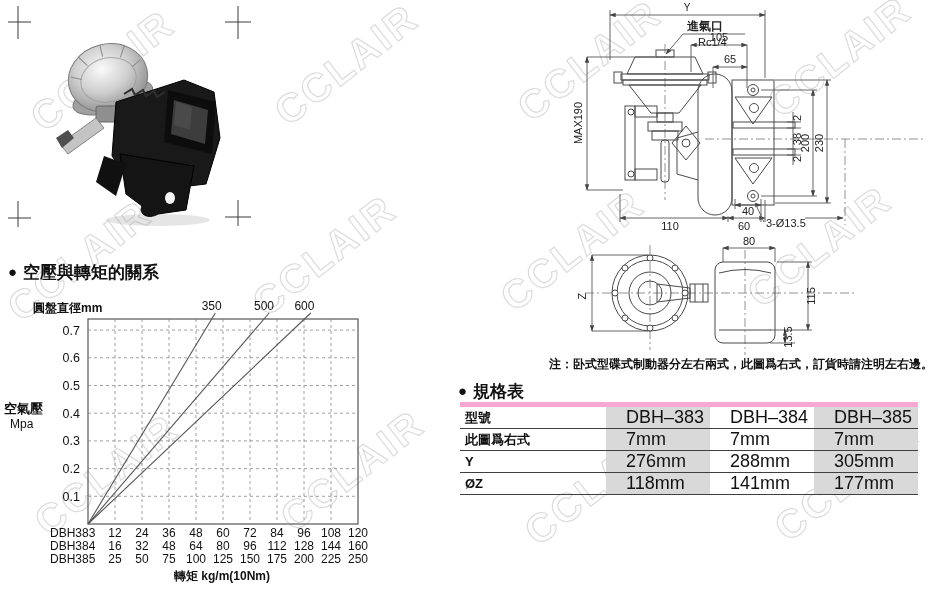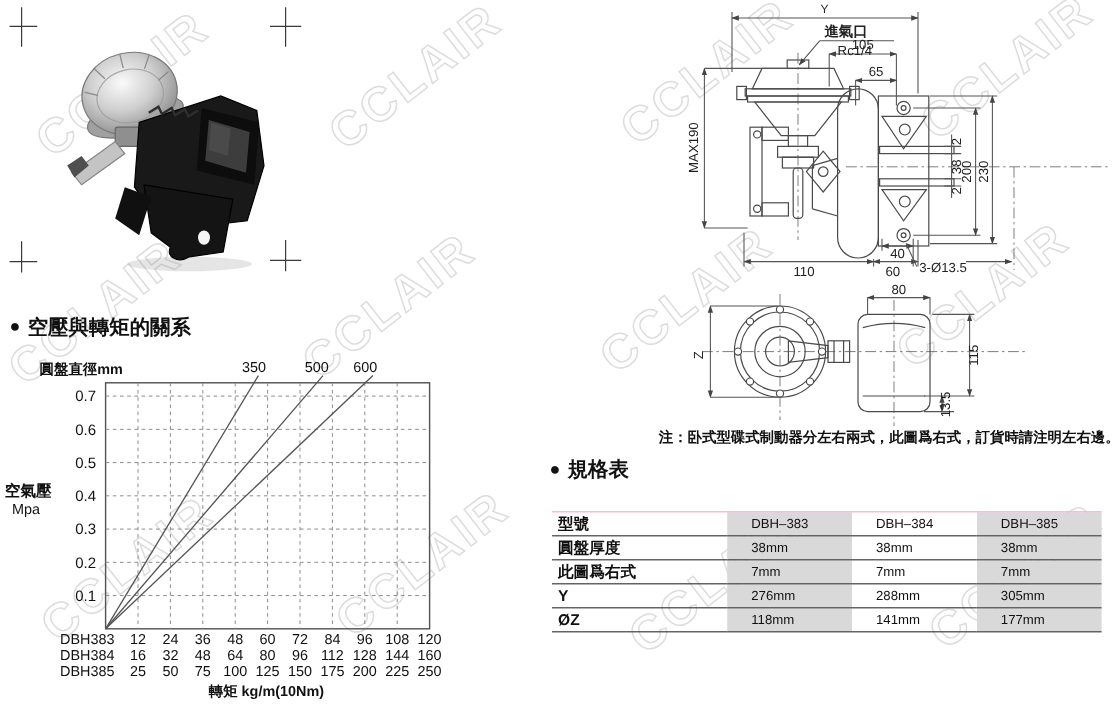--- a/index.html
+++ b/index.html
@@ -10,22 +10,22 @@
       transform:rotate(-38deg);color:rgba(0,0,0,0);-webkit-text-stroke:1.2px #dcdcdc;
       z-index:0;white-space:nowrap;user-select:none;}
   .layer{position:absolute;z-index:1;}
   
   .sec-title{position:absolute;z-index:2;font-size:17px;font-weight:bold;white-space:nowrap;}
   .sec-title .blt{font-size:15px;margin-right:6px;vertical-align:1px;}
   
   .note{position:absolute;z-index:2;font-size:12px;font-weight:bold;white-space:nowrap;letter-spacing:0px;}
   
   table.spec{position:absolute;left:460px;top:402px;width:458px;border-collapse:collapse;
-             table-layout:fixed;z-index:2;border-top:1px solid #f9a8d4;margin-top:24px;}
-  table.spec td{height:19px;font-size:11px;border-bottom:1px solid #3f3f3f;
+             table-layout:fixed;z-index:2;border-top:5px solid #f9a8d4;}
+  table.spec td{height:19px;font-size:18px;border-bottom:1px solid #3f3f3f;
                 padding:0 0 0 20px;white-space:nowrap;overflow:hidden;}
   table.spec td:first-child{padding-left:5px;}
   table.spec td:nth-child(2),table.spec td:nth-child(4){background:#d9d9d9;}
   table.spec td.rl{font-weight:bold;font-size:13px;}
   svg text{font-family:"Liberation Sans","DejaVu Sans",sans-serif;}
 </style>
 </head>
 <body>
 
 <div class="page">
@@ -321,26 +321,20 @@
         <col style="width:104px">
       </colgroup>
     <tbody id="spec-tbody">
         <tr>
           <td class="rl">型號</td>
           <td>DBH–383</td>
           <td>DBH–384</td>
           <td>DBH–385</td>
         </tr>
         <tr>
-          <td class="rl">圓盤厚度</td>
-          <td>38mm</td>
-          <td>38mm</td>
-          <td>38mm</td>
-        </tr>
-        <tr>
           <td class="rl">此圖爲右式</td>
           <td>7mm</td>
           <td>7mm</td>
           <td>7mm</td>
         </tr>
         <tr>
           <td class="rl">Y</td>
           <td>276mm</td>
           <td>288mm</td>
           <td>305mm</td>

